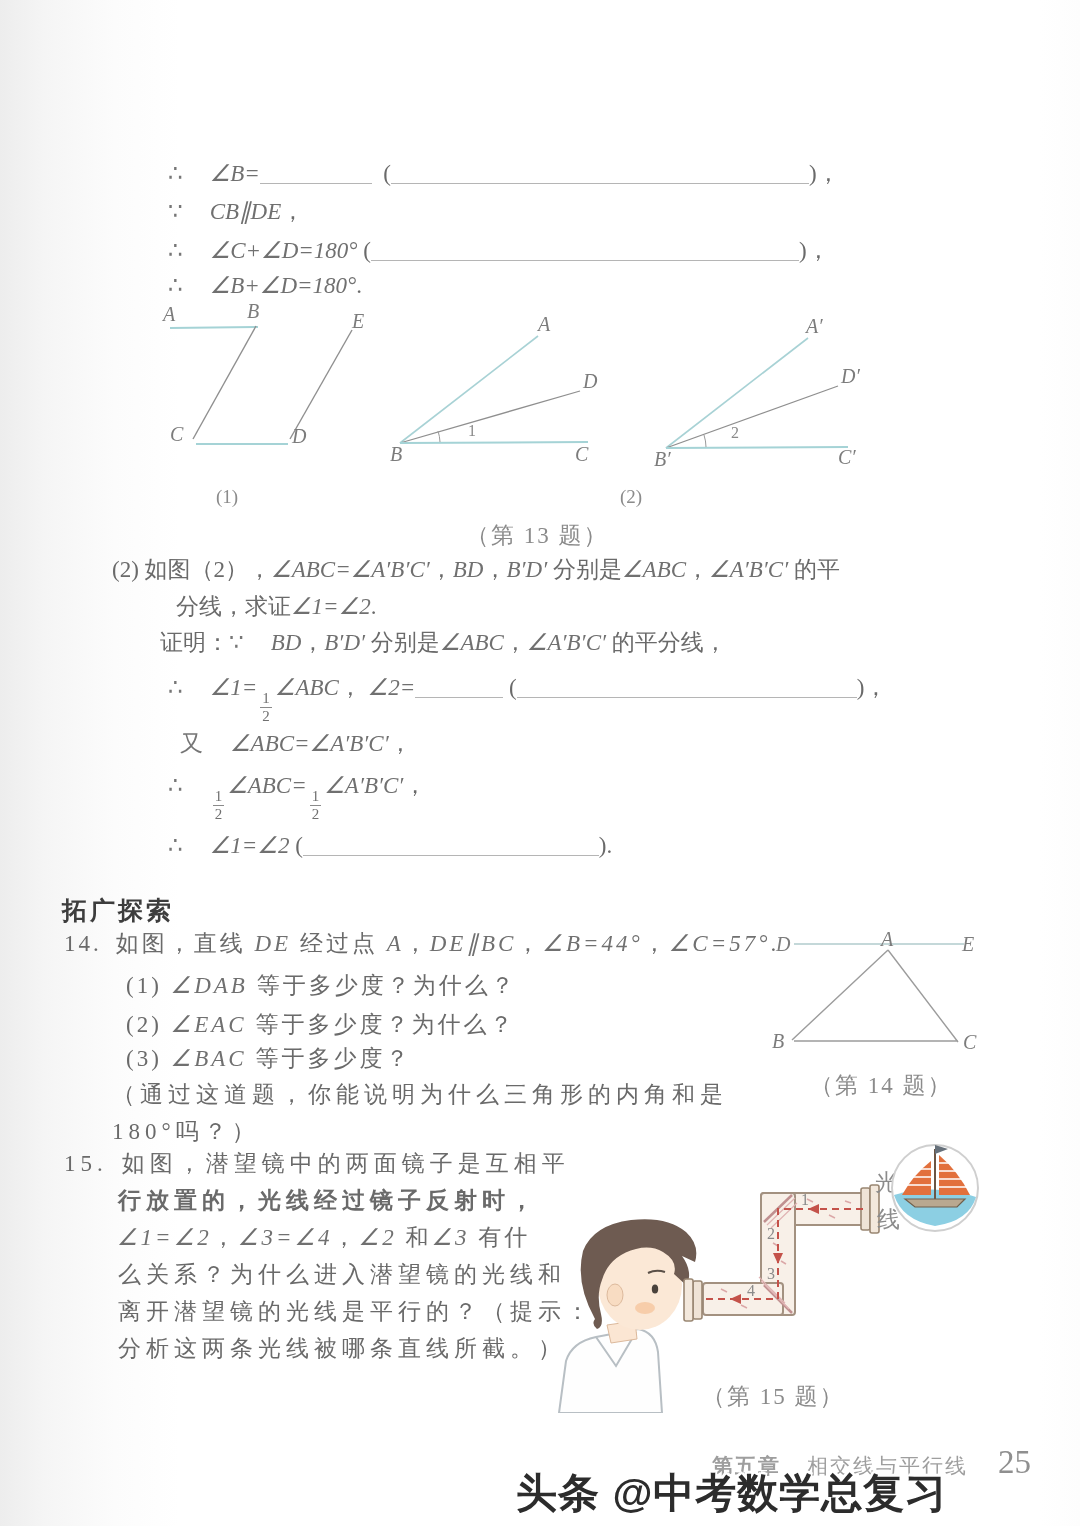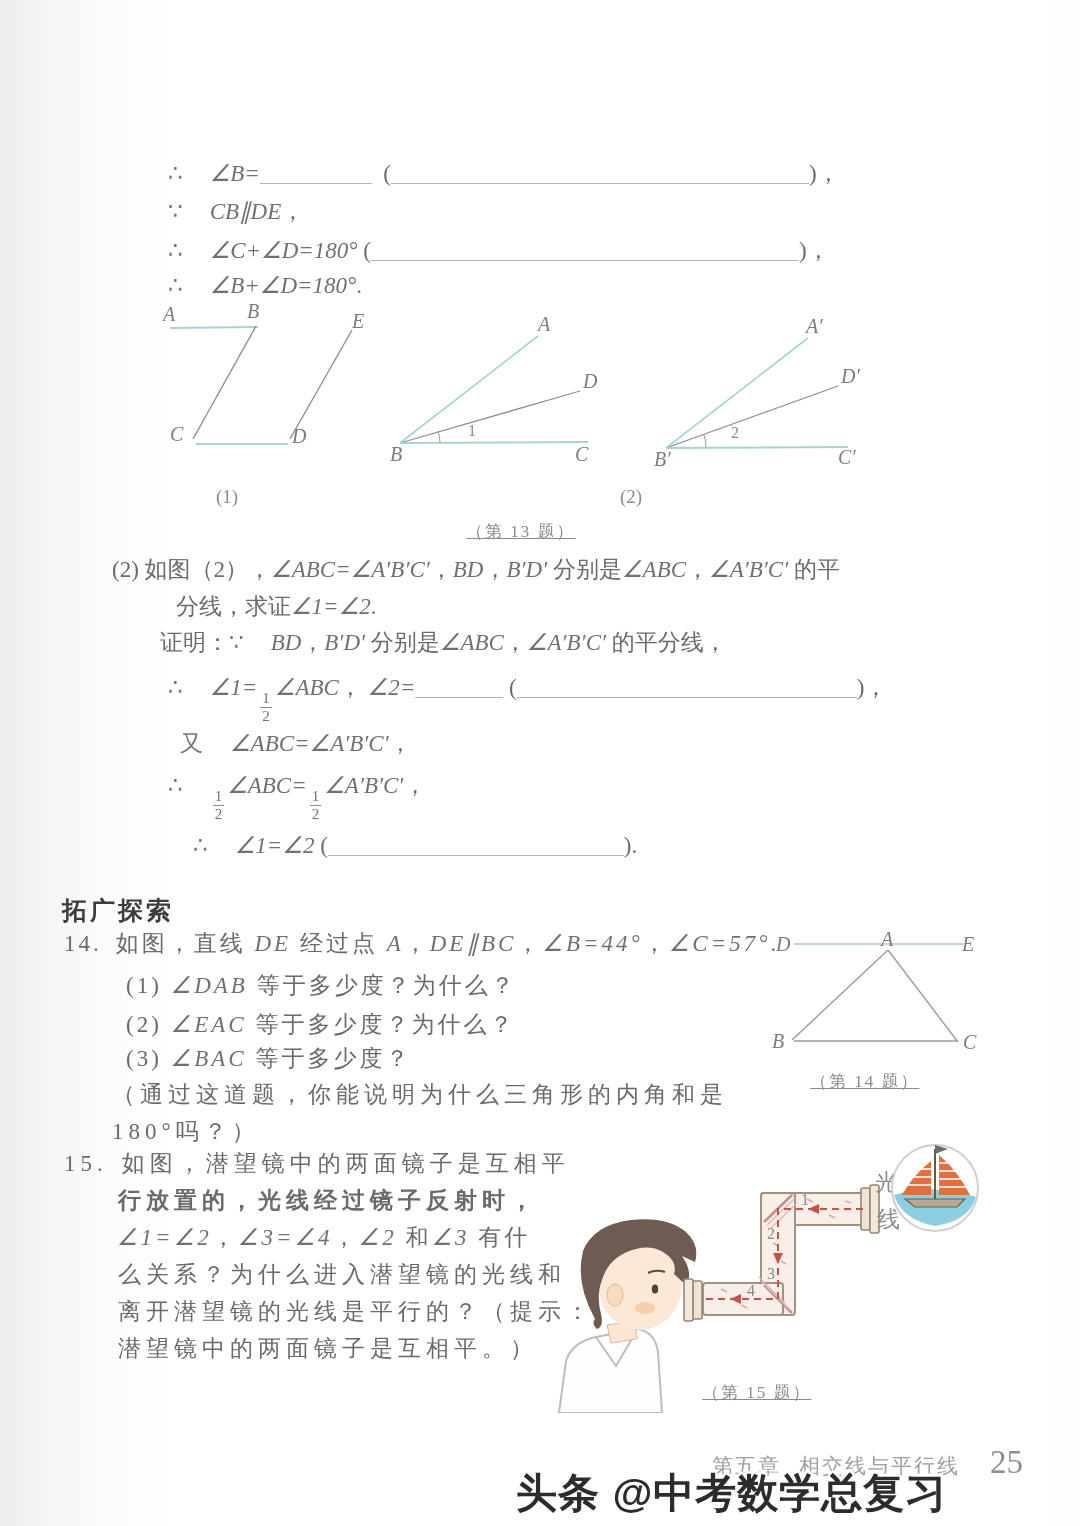--- a/index.html
+++ b/index.html
@@ -8,31 +8,31 @@
     background:linear-gradient(90deg,#ededed 0px,#f5f5f5 45px,#fcfcfc 115px,#ffffff 180px,#ffffff 1040px,#fdfdfd 1080px);
     font-family:"Liberation Serif",serif;color:#666;
   }
   .line{position:absolute;white-space:nowrap;font-size:23px;line-height:1.25;color:#6a6a6a;}
   .seg-c{white-space:pre;}
   .seg-m{font-style:italic;color:#707070;}
   .seg-s{display:inline-block;margin-right:27px;color:#767676;}
   .seg-b{display:inline-block;height:0.95em;border-bottom:1.4px solid #b5b5b5;transform:translateY(3px);}
   .seg-f{display:inline-flex;flex-direction:column;align-items:center;font-size:15px;line-height:1.12;vertical-align:-8px;margin:0 3px;color:#707070;}
   .seg-f .fnum{border-bottom:1.2px solid #8a8a8a;padding:0 2px;}
-  .caption{position:absolute;font-size:17px;color:#8b8b8b;letter-spacing:2px;white-space:nowrap;text-decoration:underline;}
+  .caption{position:absolute;font-size:23px;color:#8b8b8b;letter-spacing:2px;white-space:nowrap;}
   .sublabel{position:absolute;font-size:19px;color:#8b8b8b;white-space:nowrap;}
   .heading{position:absolute;font-family:Liberation Mono, monospace;font-weight:700;font-size:25px;color:#3d3d3d;letter-spacing:3px;margin-top:22px;}
   .pnum{display:inline-block;margin-right:14px;}
   .wide{letter-spacing:5px;}
   .wide2{letter-spacing:3px;}
   .figsvg{position:absolute;}
   .fig-lbl{font-family:"Liberation Serif",serif;font-style:italic;font-size:20px;fill:#7c7c7c;}
   .fig-num{font-family:"Liberation Serif",serif;font-size:16px;fill:#8a8a8a;}
   .footer{position:absolute;left:712px;top:1444px;font-size:21px;color:#9e9e9e;letter-spacing:2px;white-space:nowrap;}
-  .footer .chap{margin-right:18px;}
+  .footer .chap{margin-right:26px;font-weight:bold;}
   .footer .pg{margin-left:30px;font-size:33px;color:#8f8f8f;letter-spacing:0;}
   .watermark{
     position:absolute;left:516px;top:1466px;font-family:"Liberation Sans",sans-serif;
     font-weight:700;font-size:41px;color:#2c2c2c;white-space:nowrap;letter-spacing:1px;
     text-shadow:-2px -2px 0 #fff,2px -2px 0 #fff,-2px 2px 0 #fff,2px 2px 0 #fff,0 3px 0 #fff,0 -3px 0 #fff;
   }
 </style>
 </head>
 <body>
 
@@ -94,21 +94,21 @@
         <span>2</span>
       </span><span class="seg-m">∠ABC</span><span class="seg-c">， </span><span class="seg-m">∠2=</span><span class="seg-b" style="width: 88px;"></span><span class="seg-c"> (</span><span class="seg-b" style="width: 340px;"></span><span class="seg-c">)，</span></div>
   <div class="line" style="left:180px;top:730px;"><span class="seg-s">又</span><span class="seg-m">∠ABC=∠A′B′C′</span><span class="seg-c">，</span></div>
   <div class="line" style="left:168px;top:772px;"><span class="seg-s">∴</span><span class="seg-f">
         <span class="fnum">1</span>
         <span>2</span>
       </span><span class="seg-m">∠ABC=</span><span class="seg-f">
         <span class="fnum">1</span>
         <span>2</span>
       </span><span class="seg-m">∠A′B′C′</span><span class="seg-c">，</span></div>
-  <div class="line" style="left:168px;top:830px;margin-left:25px;"><span class="seg-s">∴</span><span class="seg-m">∠1=∠2</span><span class="seg-c"> (</span><span class="seg-b" style="width: 296px;"></span><span class="seg-c">).</span></div>
+  <div class="line" style="left:168px;top:830px;"><span class="seg-s">∴</span><span class="seg-m">∠1=∠2</span><span class="seg-c"> (</span><span class="seg-b" style="width: 296px;"></span><span class="seg-c">).</span></div>
 
   <div class="heading" style="left:62px;top:872px;">拓广探索</div>
 
   <div class="line wide2" style="left:64px;top:930px;">
     <span class="pnum">14.</span><span><span class="seg-c">如图，直线 </span><span class="seg-m">DE</span><span class="seg-c"> 经过点 </span><span class="seg-m">A</span><span class="seg-c">，</span><span class="seg-m">DE∥BC</span><span class="seg-c">，</span><span class="seg-m">∠B=44°</span><span class="seg-c">，</span><span class="seg-m">∠C=57°</span><span class="seg-c">.</span></span>
   </div>
   <div class="line wide2" style="left:126px;top:972px;"><span class="seg-c">(1) </span><span class="seg-m">∠DAB</span><span class="seg-c"> 等于多少度？为什么？</span></div>
   <div class="line wide2" style="left:126px;top:1011px;"><span class="seg-c">(2) </span><span class="seg-m">∠EAC</span><span class="seg-c"> 等于多少度？为什么？</span></div>
   <div class="line wide2" style="left:126px;top:1045px;"><span class="seg-c">(3) </span><span class="seg-m">∠BAC</span><span class="seg-c"> 等于多少度？</span></div>
   <div class="line wide" style="left:112px;top:1081px;">（通过这道题，你能说明为什么三角形的内角和是</div>
@@ -125,21 +125,21 @@
   </svg>
   <div class="caption" style="left:810px;top:1070px;">（第 14 题）</div>
 
   <div class="line wide" style="left:64px;top:1150px;">
     <span class="pnum">15.</span><span><span class="seg-c">如图，潜望镜中的两面镜子是互相平</span></span>
   </div>
   <div class="line wide" style="left:118px;top:1187px;font-weight:bold;"><span class="seg-c">行放置的，光线经过镜子反射时，</span></div>
   <div class="line wide2" style="left:117px;top:1224px;"><span class="seg-m">∠1=∠2</span><span class="seg-c">，</span><span class="seg-m">∠3=∠4</span><span class="seg-c">，</span><span class="seg-m">∠2</span><span class="seg-c"> 和</span><span class="seg-m">∠3</span><span class="seg-c"> 有什</span></div>
   <div class="line wide" style="left:118px;top:1261px;"><span class="seg-c">么关系？为什么进入潜望镜的光线和</span></div>
   <div class="line wide" style="left:118px;top:1298px;font-family:Liberation Serif, serif;"><span class="seg-c">离开潜望镜的光线是平行的？（提示：</span></div>
-  <div class="line wide" style="left:118px;top:1335px;"><span class="seg-c">潜望镜中的两面镜子是互相平。）</span></div>
+  <div class="line wide" style="left:118px;top:1335px;"><span class="seg-c">分析这两条光线被哪条直线所截。）</span></div>
 
   <svg class="figsvg" style="left:545px;top:1133px;" width="470" height="280" viewBox="0 0 470 280">
 
     <g>
       <path d="M14,280 L21,228 Q27,209 51,204 L93,196 Q110,199 113,219 L117,280 Z" fill="#fefefe" stroke="#b8bfc4" stroke-width="2"></path>
       <path d="M51,204 L71,233 L91,199" fill="none" stroke="#b8bfc4" stroke-width="2"></path>
       <path d="M62,192 L90,188 L92,206 L66,210 Z" fill="#fbe6d3" stroke="#dcb99c" stroke-width="1"></path>
       <ellipse cx="95" cy="152" rx="42" ry="45" fill="#fbe8d6"></ellipse>
       <ellipse cx="70" cy="162" rx="8" ry="11" fill="#f8dcc2" stroke="#dcb99c" stroke-width="1"></ellipse>
       <path d="M50,186 Q30,150 38,118 Q48,92 86,87 Q122,83 141,99 Q155,112 150,129 L137,123 Q148,138 142,153 L129,141 Q133,128 118,119 Q106,112 91,116 Q64,123 57,147 Q51,162 56,181 Q59,194 52,196 Q46,191 50,186 Z" fill="#6e5b51"></path>

